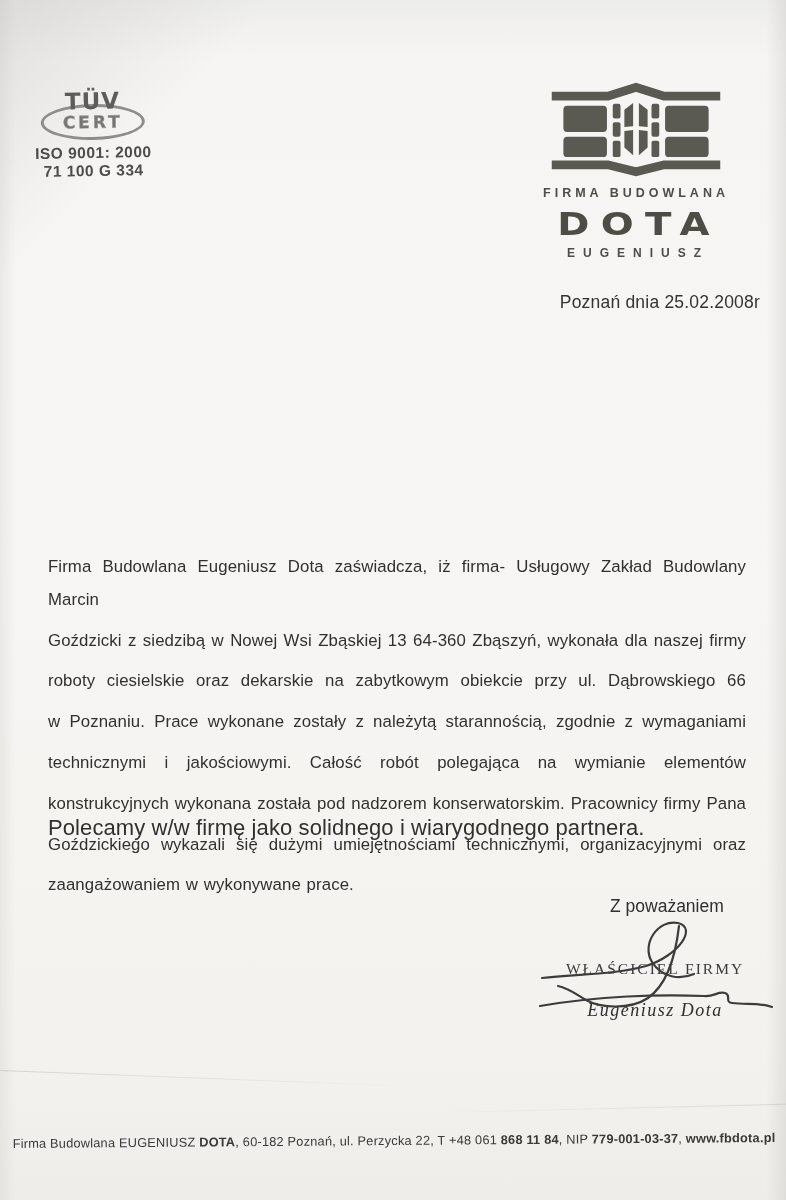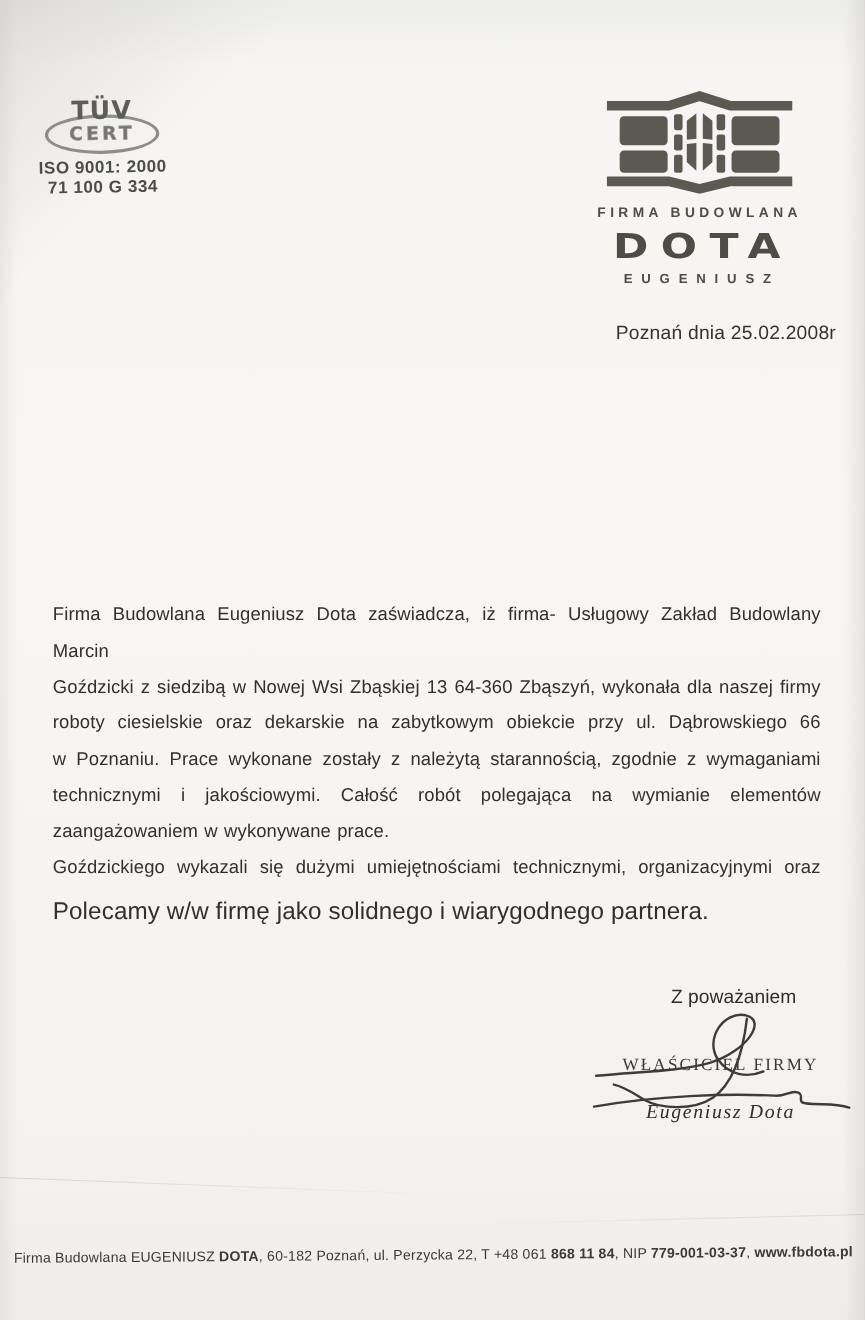--- a/index.html
+++ b/index.html
@@ -60,21 +60,21 @@
   .dateline{position:absolute;right:26px;top:292px;font-size:17.5px;color:#333;
       letter-spacing:.2px;text-align:center;}
   .title-wrap{position:absolute;left:0;top:404px;width:100%;text-align:center;}
   .title{display:inline-block;font-size:20.5px;font-weight:bold;letter-spacing:1px;
       color:#2b2b2b;border-bottom:3px solid #2e2e2e;padding:0 4px 3px 4px;
       transform:rotate(-.4deg);}
 
   
   .body-text{position:absolute;left:48px;right:40px;top:543px;}
   .line{font-size:16.8px;line-height:32.8px;color:var(--ink);
-      text-align:justify;text-align-last:justify;letter-spacing:.1px;word-spacing:1px;}
+      text-align:justify;text-align-last:justify;letter-spacing:.1px;word-spacing:1px;margin-top:8px;}
   .line.last{text-align:left;text-align-last:left;}
   .recommendation{position:absolute;left:48px;top:815px;font-size:22px;color:var(--ink);
       letter-spacing:.1px;}
 
   
   .valediction{position:absolute;left:610px;top:896px;font-size:17.5px;color:#2f2f2f;}
   .signature{position:absolute;left:528px;top:916px;width:254px;height:116px;}
   .stamp-title{position:absolute;left:0;top:44px;width:100%;text-align:center;
       font-family:"Liberation Serif", serif;font-size:15.5px;letter-spacing:2px;
       color:var(--stamp);white-space:nowrap;}
@@ -136,22 +136,23 @@
 
   <div class="dateline">Poznań dnia 25.02.2008r</div>
 
 
   <div class="body-text">
     <div class="line">Firma Budowlana Eugeniusz Dota zaświadcza, iż firma- Usługowy Zakład Budowlany Marcin</div>
     <div class="line">Goździcki z siedzibą w Nowej Wsi Zbąskiej 13 64-360 Zbąszyń, wykonała dla naszej firmy</div>
     <div class="line">roboty ciesielskie oraz dekarskie na zabytkowym obiekcie przy ul. Dąbrowskiego 66</div>
     <div class="line">w Poznaniu. Prace wykonane zostały z należytą starannością, zgodnie z wymaganiami</div>
     <div class="line">technicznymi i jakościowymi. Całość robót polegająca na wymianie elementów</div>
+    <div class="line">konstrukcyjnych wykonana została pod nadzorem konserwatorskim. Pracownicy firmy Pana</div>
+    <div class="line">Goździckiego wykazali się dużymi umiejętnościami technicznymi, organizacyjnymi oraz</div>
     <div class="line last">zaangażowaniem w wykonywane prace.</div>
-    <div class="line">Goździckiego wykazali się dużymi umiejętnościami technicznymi, organizacyjnymi oraz</div>
   </div>
 
   <div class="recommendation">Polecamy w/w firmę jako solidnego i wiarygodnego partnera.</div>
 
   <div class="valediction">Z poważaniem</div>
 
   <div class="signature">
     <div class="stamp-title">WŁAŚCICIEL FIRMY</div>
     <div class="signatory">Eugeniusz Dota</div>
     <svg class="scribble" viewBox="0 0 254 116" aria-hidden="true">

